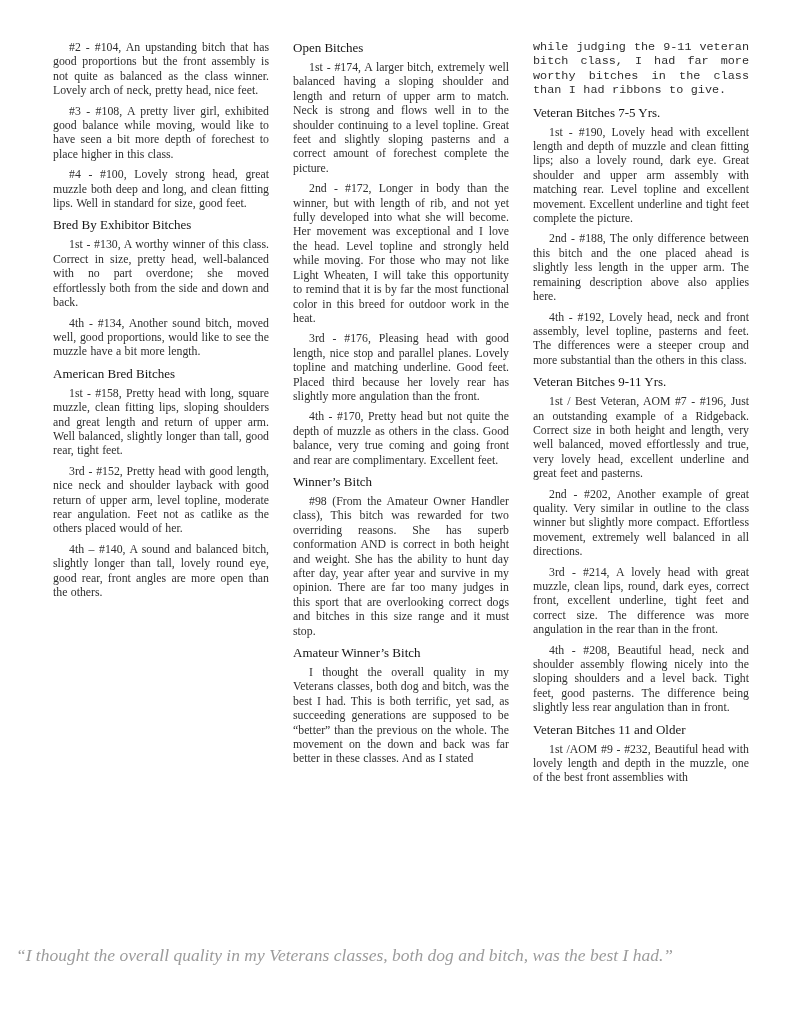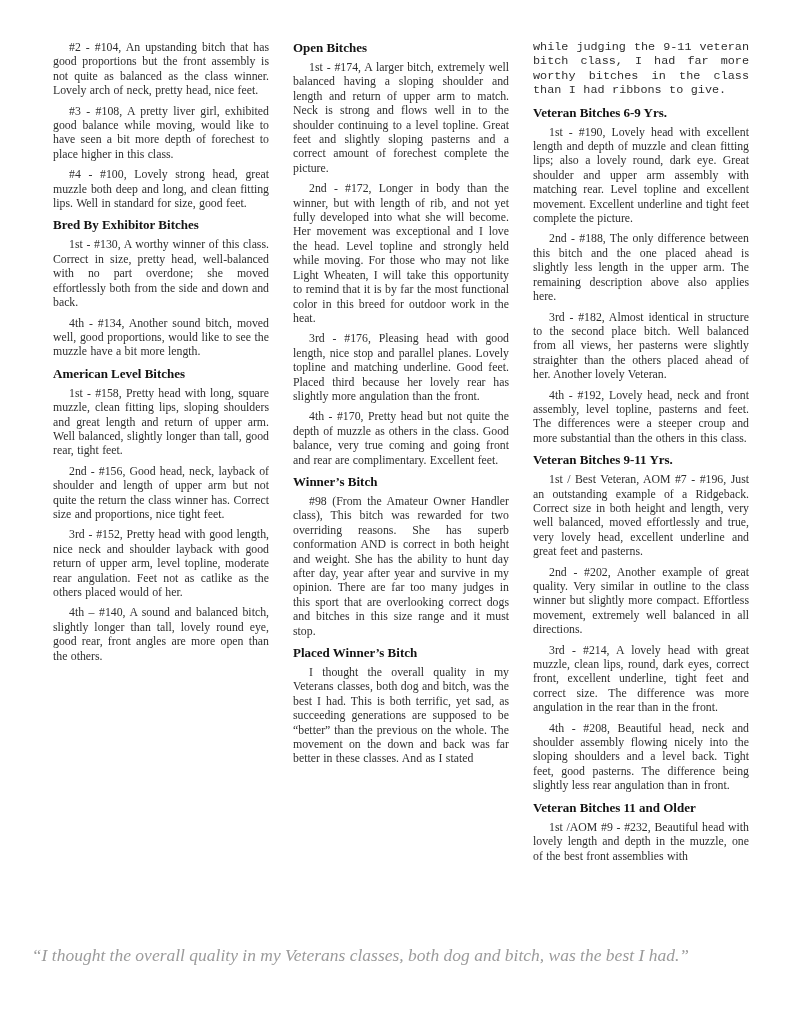--- a/index.html
+++ b/index.html
@@ -30,73 +30,71 @@
     text-align: justify;
     color: #2e2e2e;
     margin: 0 0 6px 0;
     text-indent: 16px;
     word-spacing: 0.4px;
   }
   .col p.continued { text-indent: 0; font-family: Liberation Mono, monospace; }
   .col h3 {
     font-size: 13px;
     line-height: 15px;
-    font-weight: bold;
+    font-weight: normal;
     color: #141414;
     margin: 7px 0 5px 0;
   }
   .col > :first-child { margin-top: 0; }
   .pull-quote {
     position: absolute;
     top: 944px;
     left: 0;
     width: 689px;
-    text-align: right;
+    text-align: center;
     font-style: italic;
     font-size: 17.5px;
     line-height: 22px;
     color: #9b9b9b;
     font-family: "Liberation Serif", serif;
   }
 </style>
 </head>
 <body>
 
 <div class="page">
   <div class="columns">
     <div class="col">
         <p>#2 - #104, An upstanding bitch that has good proportions but the front assembly is not quite as balanced as the class winner. Lovely arch of neck, pretty head, nice feet.</p>
         <p>#3 - #108, A pretty liver girl, exhibited good balance while moving, would like to have seen a bit more depth of forechest to place higher in this class.</p>
         <p>#4 - #100, Lovely strong head, great muzzle both deep and long, and clean fitting lips. Well in standard for size, good feet.</p>
         <h3>Bred By Exhibitor Bitches</h3>
         <p>1st - #130, A worthy winner of this class. Correct in size, pretty head, well-balanced with no part overdone; she moved effortlessly both from the side and down and back.</p>
         <p>4th - #134, Another sound bitch, moved well, good proportions, would like to see the muzzle have a bit more length.</p>
-        <h3>American Level Bitches</h3>
+        <h3>American Bred Bitches</h3>
         <p>1st - #158, Pretty head with long, square muzzle, clean fitting lips, sloping shoulders and great length and return of upper arm. Well balanced, slightly longer than tall, good rear, tight feet.</p>
-        <p>2nd - #156, Good head, neck, layback of shoulder and length of upper arm but not quite the return the class winner has. Correct size and proportions, nice tight feet.</p>
         <p>3rd - #152, Pretty head with good length, nice neck and shoulder layback with good return of upper arm, level topline, moderate rear angulation. Feet not as catlike as the others placed would of her.</p>
         <p>4th – #140, A sound and balanced bitch, slightly longer than tall, lovely round eye, good rear, front angles are more open than the others.</p>
       </div>
     <div class="col">
         <h3>Open Bitches</h3>
         <p>1st - #174, A larger bitch, extremely well balanced having a sloping shoulder and length and return of upper arm to match. Neck is strong and flows well in to the shoulder continuing to a level topline. Great feet and slightly sloping pasterns and a correct amount of forechest complete the picture.</p>
         <p>2nd - #172, Longer in body than the winner, but with length of rib, and not yet fully developed into what she will become. Her movement was exceptional and I love the head. Level topline and strongly held while moving. For those who may not like Light Wheaten, I will take this opportunity to remind that it is by far the most functional color in this breed for outdoor work in the heat.</p>
         <p>3rd - #176, Pleasing head with good length, nice stop and parallel planes. Lovely topline and matching underline. Good feet. Placed third because her lovely rear has slightly more angulation than the front.</p>
         <p>4th - #170, Pretty head but not quite the depth of muzzle as others in the class. Good balance, very true coming and going front and rear are complimentary. Excellent feet.</p>
         <h3>Winner’s Bitch</h3>
         <p>#98 (From the Amateur Owner Handler class), This bitch was rewarded for two overriding reasons. She has superb conformation AND is correct in both height and weight. She has the ability to hunt day after day, year after year and survive in my opinion. There are far too many judges in this sport that are overlooking correct dogs and bitches in this size range and it must stop.</p>
-        <h3>Placed Winner’s Bitch</h3>
+        <h3>Amateur Winner’s Bitch</h3>
         <p>I thought the overall quality in my Veterans classes, both dog and bitch, was the best I had. This is both terrific, yet sad, as succeeding generations are supposed to be “better” than the previous on the whole. The movement on the down and back was far better in these classes. And as I stated</p>
       </div>
     <div class="col">
         <p class="continued">while judging the 9-11 veteran bitch class, I had far more worthy bitches in the class than I had ribbons to give.</p>
-        <h3>Veteran Bitches 6-9 Yrs.</h3>
+        <h3>Veteran Bitches 7-5 Yrs.</h3>
         <p>1st - #190, Lovely head with excellent length and depth of muzzle and clean fitting lips; also a lovely round, dark eye. Great shoulder and upper arm assembly with matching rear. Level topline and excellent movement. Excellent underline and tight feet complete the picture.</p>
         <p>2nd - #188, The only difference between this bitch and the one placed ahead is slightly less length in the upper arm. The remaining description above also applies here.</p>
-        <p>3rd - #182, Almost identical in structure to the second place bitch. Well balanced from all views, her pasterns were slightly straighter than the others placed ahead of her. Another lovely Veteran.</p>
         <p>4th - #192, Lovely head, neck and front assembly, level topline, pasterns and feet. The differences were a steeper croup and more substantial than the others in this class.</p>
         <h3>Veteran Bitches 9-11 Yrs.</h3>
         <p>1st / Best Veteran, AOM #7 - #196, Just an outstanding example of a Ridgeback. Correct size in both height and length, very well balanced, moved effortlessly and true, very lovely head, excellent underline and great feet and pasterns.</p>
         <p>2nd - #202, Another example of great quality. Very similar in outline to the class winner but slightly more compact. Effortless movement, extremely well balanced in all directions.</p>
         <p>3rd - #214, A lovely head with great muzzle, clean lips, round, dark eyes, correct front, excellent underline, tight feet and correct size. The difference was more angulation in the rear than in the front.</p>
         <p>4th - #208, Beautiful head, neck and shoulder assembly flowing nicely into the sloping shoulders and a level back. Tight feet, good pasterns. The difference being slightly less rear angulation than in front.</p>
         <h3>Veteran Bitches 11 and Older</h3>
         <p>1st /AOM #9 - #232, Beautiful head with lovely length and depth in the muzzle, one of the best front assemblies with</p>
       </div>
   </div>

